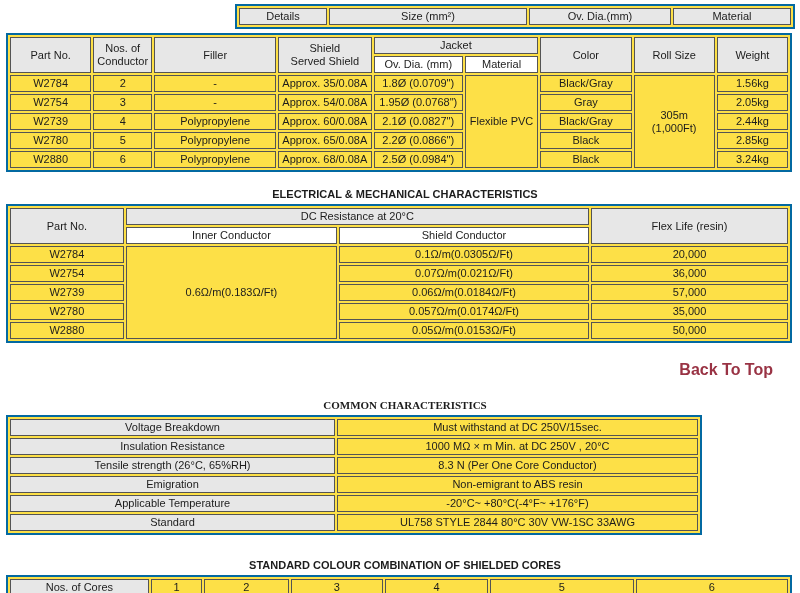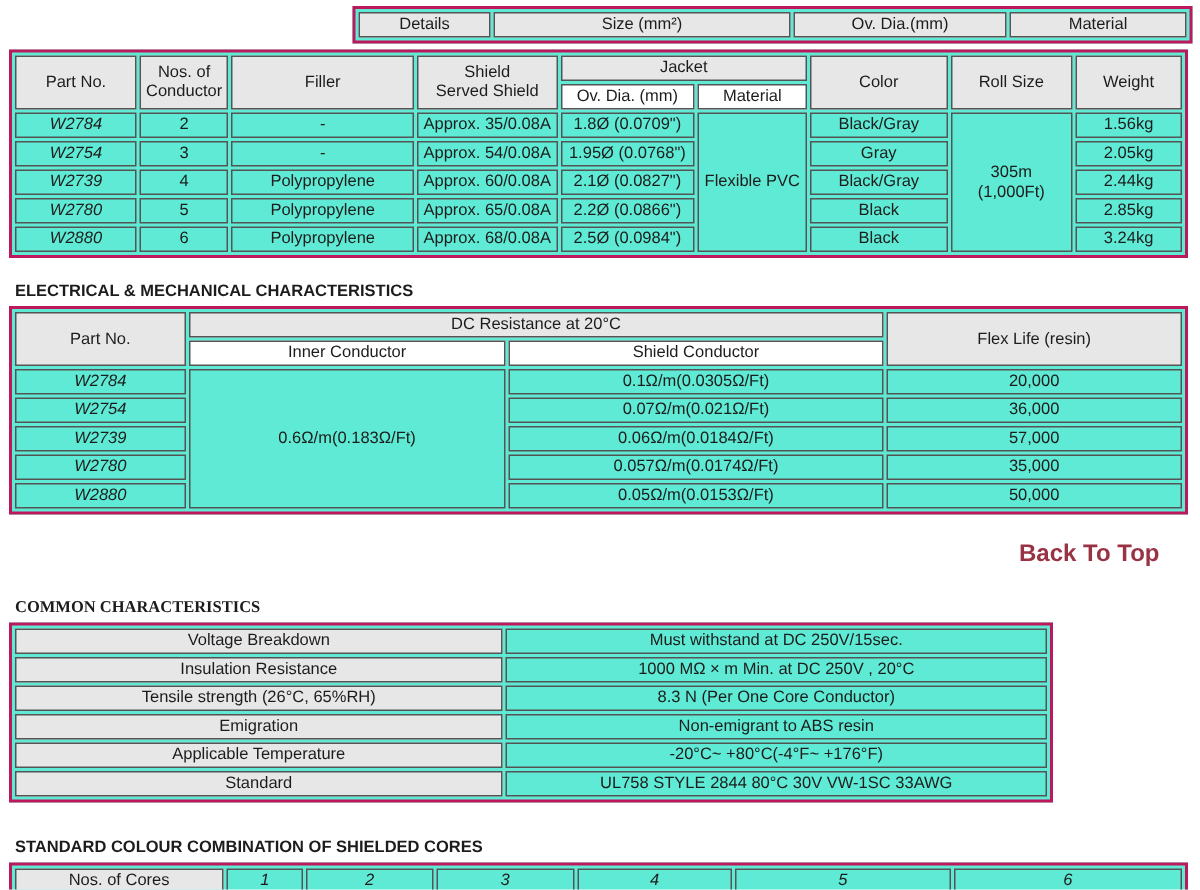--- a/index.html
+++ b/index.html
@@ -4,36 +4,36 @@
 <style>
   * { box-sizing: border-box; }
   html, body { margin: 0; padding: 0; }
   body {
     width: 800px; height: 593px; overflow: hidden;
     background: #ffffff; color: #1c1c1c;
     font-family: "Liberation Sans", sans-serif; font-size: 11px;
   }
   table.grid {
     border-collapse: separate; border-spacing: 2px;
-    border: 2px solid #be185d; background: #5eead4;
+    border: 2px solid #0369a1; background: #fde047;
     table-layout: fixed;
   }
   .grid th, .grid td {
     border: 1px solid #545454;
     font-size: 11px; line-height: 13px;
     padding: 1px 3px; height: 14px;
     text-align: center; vertical-align: middle;
     overflow: hidden; font-weight: normal;
   }
   .hd  { background: #e7e7e7; font-weight: bold; }
   .sub { background: #ffffff; font-weight: bold; }
-  .b   { font-weight: bold; font-style: italic; }
+  .b   { font-weight: bold; }
   .left { text-align: left; }
   .pre { white-space: pre-line; }
-  .sec-title { font-size: 11px; font-weight: bold; margin: 16px 0 4px 10px; letter-spacing: 0; }
+  .sec-title { font-size: 11px; font-weight: bold; margin: 16px 0 4px 10px; letter-spacing: 0; text-align: center; }
   #common-title { margin-top: 20px; font-family: Liberation Serif, serif; }
   #cores-title { margin-top: 24px; }
   .tbl-top  { width: 557px; margin: 4px 0 0 235px; }
   .tbl-main { width: 786px; margin: 4px 0 0 6px; }
   .tbl-elec { width: 786px; margin: 0 0 0 6px; }
   .tbl-common { width: 696px; margin: 0 0 0 6px; }
   .tbl-cores { width: 786px; margin: 0 0 0 6px; }
   .back-top {
     margin: 18px 27px 0 0; text-align: right;
   }

